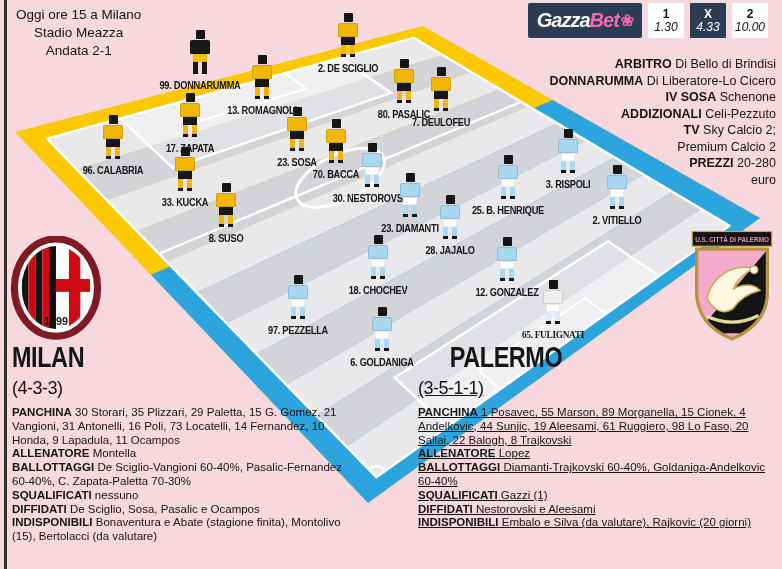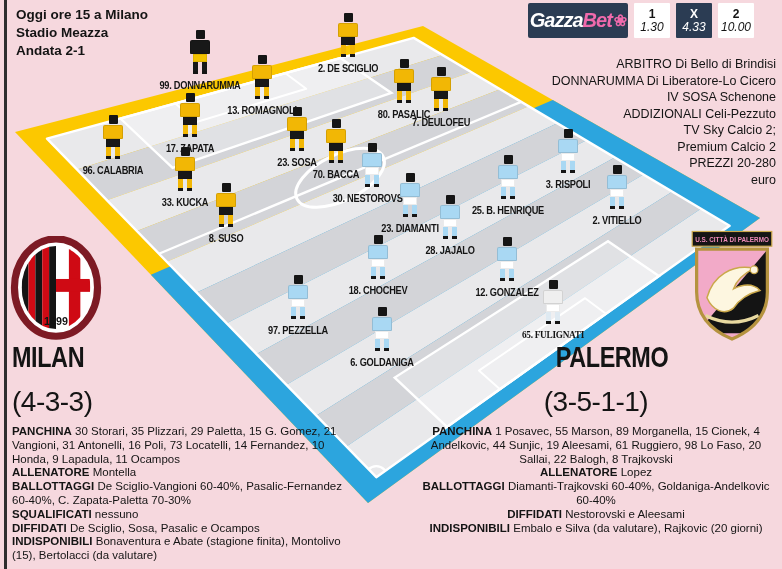--- a/index.html
+++ b/index.html
@@ -1,44 +1,44 @@
 <!DOCTYPE html>
 <html><head>
 <meta charset="utf-8">
 <style>
   html,body{margin:0;padding:0;}
   .page{position:relative;width:782px;height:569px;background:#f6d8de;overflow:hidden;
         font-family:"Liberation Sans",sans-serif;color:#141414;}
   .vrule{position:absolute;left:4px;top:0;width:3px;height:100%;background:#2e2e2e;}
   #pitch{position:absolute;left:0;top:0;}
 
-  .matchinfo{position:absolute;left:16px;top:6px;font-size:13.5px;font-weight:bold;line-height:1.32;}
+  .matchinfo{position:absolute;left:16px;top:6px;font-size:13.5px;font-weight:normal;line-height:1.32;text-align:center;}
 
   .gazzabet{position:absolute;left:528px;top:3px;display:flex;gap:6px;align-items:stretch;height:35px;}
-  .gb-brand{background:#2b3c53;width:100px;display:flex;align-items:center;justify-content:center;
+  .gb-brand{background:#2b3c53;width:114px;display:flex;align-items:center;justify-content:center;
             font-style:italic;font-weight:bold;font-size:20px;letter-spacing:-1px;border-radius:2px;}
   .gb-brand .g{color:#fff;}
   .gb-brand .b{color:#f06aac;}
   .gb-brand .flower{color:#f06aac;font-style:normal;font-size:16px;margin-left:2px;}
   .odd{width:36px;background:#fff;text-align:center;display:flex;flex-direction:column;justify-content:center;border-radius:1px;}
   .odd .ol{font-weight:bold;font-size:12px;line-height:13px;}
   .odd .ov{font-size:12px;line-height:13px;font-style:italic;}
   .odd.dark{background:#2b3c53;color:#fff;}
 
   .officials{position:absolute;right:6px;top:56px;width:270px;text-align:right;
              font-size:12.5px;line-height:16.5px;}
-  .officials b{font-weight:normal;}
+  .officials b{font-weight:bold;}
 
   .tblock{position:absolute;top:340px;}
   .tblock.left{left:12px;width:340px;}
-  .tblock.right{right:8px;width:356px;text-align:center;}
+  .tblock.right{right:8px;width:356px;text-align:left;text-decoration:underline;}
   .tname{font-size:30px;font-weight:bold;letter-spacing:-0.5px;display:inline-block;
          transform:scaleX(0.78);transform-origin:left center;white-space:nowrap;}
   .tblock.right .tname{transform-origin:right center;}
-  .tform{font-size:28px;letter-spacing:-0.5px;margin-top:12px;}
+  .tform{font-size:18px;letter-spacing:-0.5px;margin-top:4px;}
   .tdetails{margin-top:7px;font-size:11.5px;line-height:13.8px;}
   .tdetails b{font-weight:bold;}
 
   .logo{position:absolute;}
   .logo.milan{left:10px;top:236px;}
   .logo.palermo{left:687px;top:230px;}
 
   .player{position:absolute;width:26px;}
   .fig{position:relative;width:26px;height:44px;}
   .head{width:9px;height:9px;background:#151515;margin:0 auto;border-radius:1px;}
@@ -171,20 +171,21 @@
       </div>
   </div>
 
   <div class="tblock right">
     <div class="tname">PALERMO</div>
     <div class="tform">(3-5-1-1)</div>
     <div class="tdetails" id="palermo-details">
         <div><b>PANCHINA</b> 1 Posavec, 55 Marson, 89 Morganella, 15 Cionek, 4 Andelkovic, 44 Sunjic, 19 Aleesami, 61 Ruggiero, 98 Lo Faso, 20 Sallai, 22 Balogh, 8 Trajkovski</div>
         <div><b>ALLENATORE</b> Lopez</div>
         <div><b>BALLOTTAGGI</b> Diamanti-Trajkovski 60-40%, Goldaniga-Andelkovic 60-40%</div>
+        <div><b>SQUALIFICATI</b> Gazzi (1)</div>
         <div><b>DIFFIDATI</b> Nestorovski e Aleesami</div>
         <div><b>INDISPONIBILI</b> Embalo e Silva (da valutare), Rajkovic (20 giorni)</div>
       </div>
   </div>
 
   <div id="players">
       <div class="player" style="left: 187px; top: 33px; --shirt: #181818; --shorts: #f2c200; --socks: #181818;">
         <div class="fig">
           <div class="head"></div>
           <div class="torso"></div>

